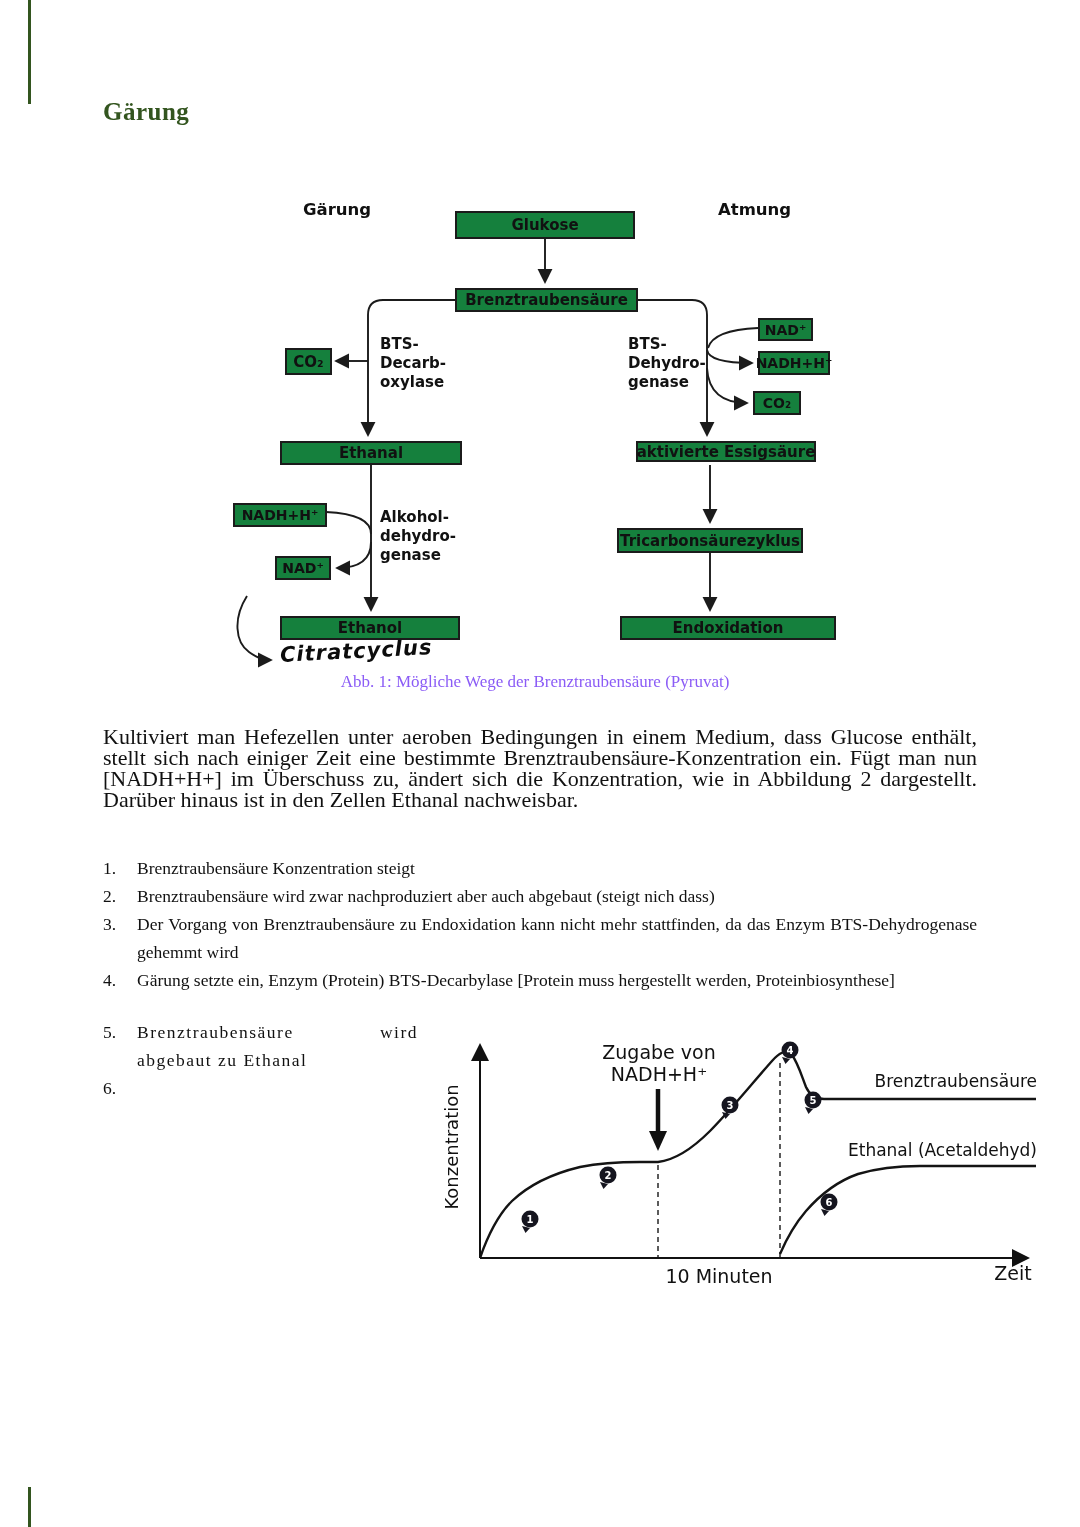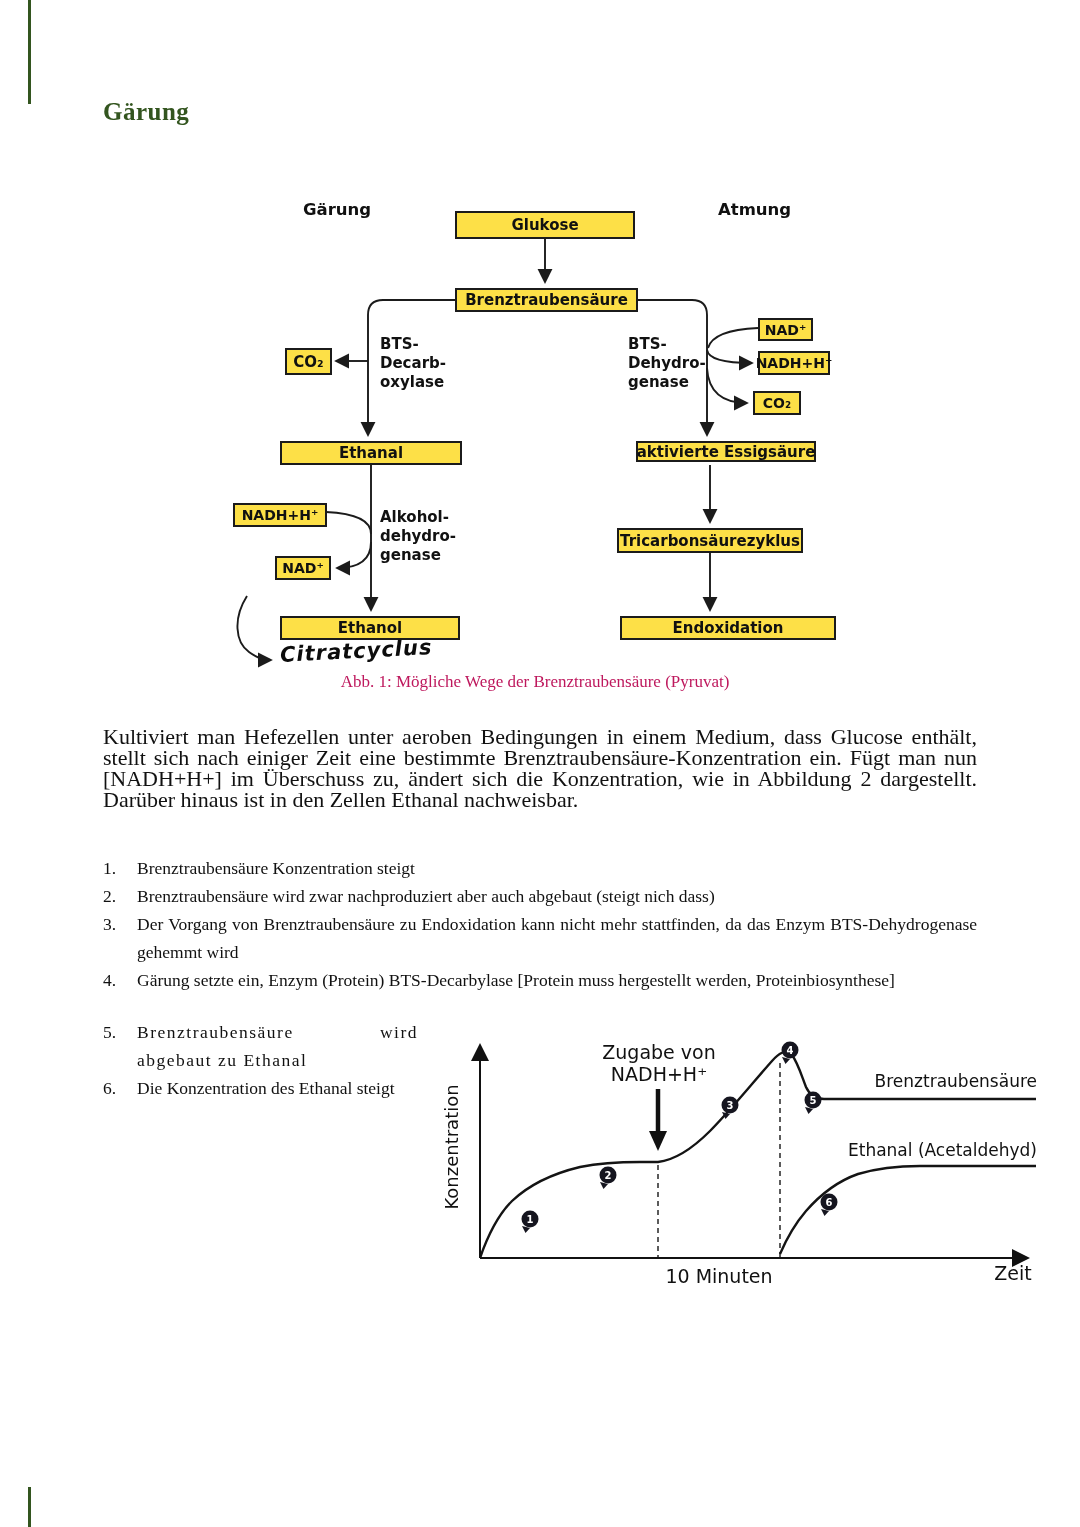--- a/index.html
+++ b/index.html
@@ -19,38 +19,38 @@
 
   
   .fig1 { position:absolute; left:225px; top:198px; width:620px; height:480px; }
   .fig1 svg.wires { position:absolute; left:0; top:0; width:620px; height:480px; }
   .fig1 .wire { stroke:#1b1b1b; stroke-width:1.9; fill:none; }
   .flabel {
     position:absolute; font:bold 16.5px "DejaVu Sans", "Liberation Sans", sans-serif;
     color:#111; white-space:nowrap;
   }
   .dbox {
-    position:absolute; box-sizing:border-box; border:2px solid #1b1b1b; background:#fde047;
+    position:absolute; box-sizing:border-box; border:2px solid #1b1b1b; background:#15803d;
     display:flex; align-items:center; justify-content:center;
     font:bold 15px "DejaVu Sans", "Liberation Sans", sans-serif; color:#111;
     white-space:nowrap;
   }
   .dbox.sm { font-size:14px; }
   .enz {
     position:absolute; font:bold 15px "DejaVu Sans", "Liberation Sans", sans-serif;
     line-height:19px; color:#111;
   }
   .enz span { display:block; }
   .handwrite {
     position:absolute; left:55px; top:441px;
     font:bold italic 21px "DejaVu Sans", sans-serif; color:#0c0c0c;
     transform:rotate(-3deg); letter-spacing:1px; white-space:nowrap;
   }
   .caption { position:absolute; left:225px; top:672px; width:620px; text-align:center;
-    font-size:17px; color:#be185d; }
+    font-size:17px; color:#8b5cf6; }
 
   
   .para1 { position:absolute; left:103px; top:704px; width:874px;
     font-size:22px; line-height:21px; text-align:justify; }
   .list { position:absolute; left:103px; top:854px; width:874px;
     font-size:17.5px; line-height:28px; }
   .li { display:flex; }
   .li .num { flex:0 0 34px; }
   .li .txt { flex:1; text-align:justify; }
 
@@ -172,21 +172,20 @@
   </div>
 
   <div class="twocol">
     <div class="leftcol">
       <div class="li spread">
         <span class="num">5.</span>
         <span class="txt">Brenztraubensäure wird abgebaut zu Ethanal</span>
       </div>
       <div class="li">
         <span class="num">6.</span>
-        <span class="txt">Die Konzentration des Ethanal steigt</span>
       </div>
     </div>
 
     <div class="rightcol">
       <svg width="610" height="262" viewBox="0 0 610 262">
         <defs>
           <marker id="axh" markerWidth="9" markerHeight="9" refX="7" refY="4.5" orient="auto">
             <path d="M0,0 L9,4.5 L0,9 Z" fill="#111"></path>
           </marker>
         </defs>

